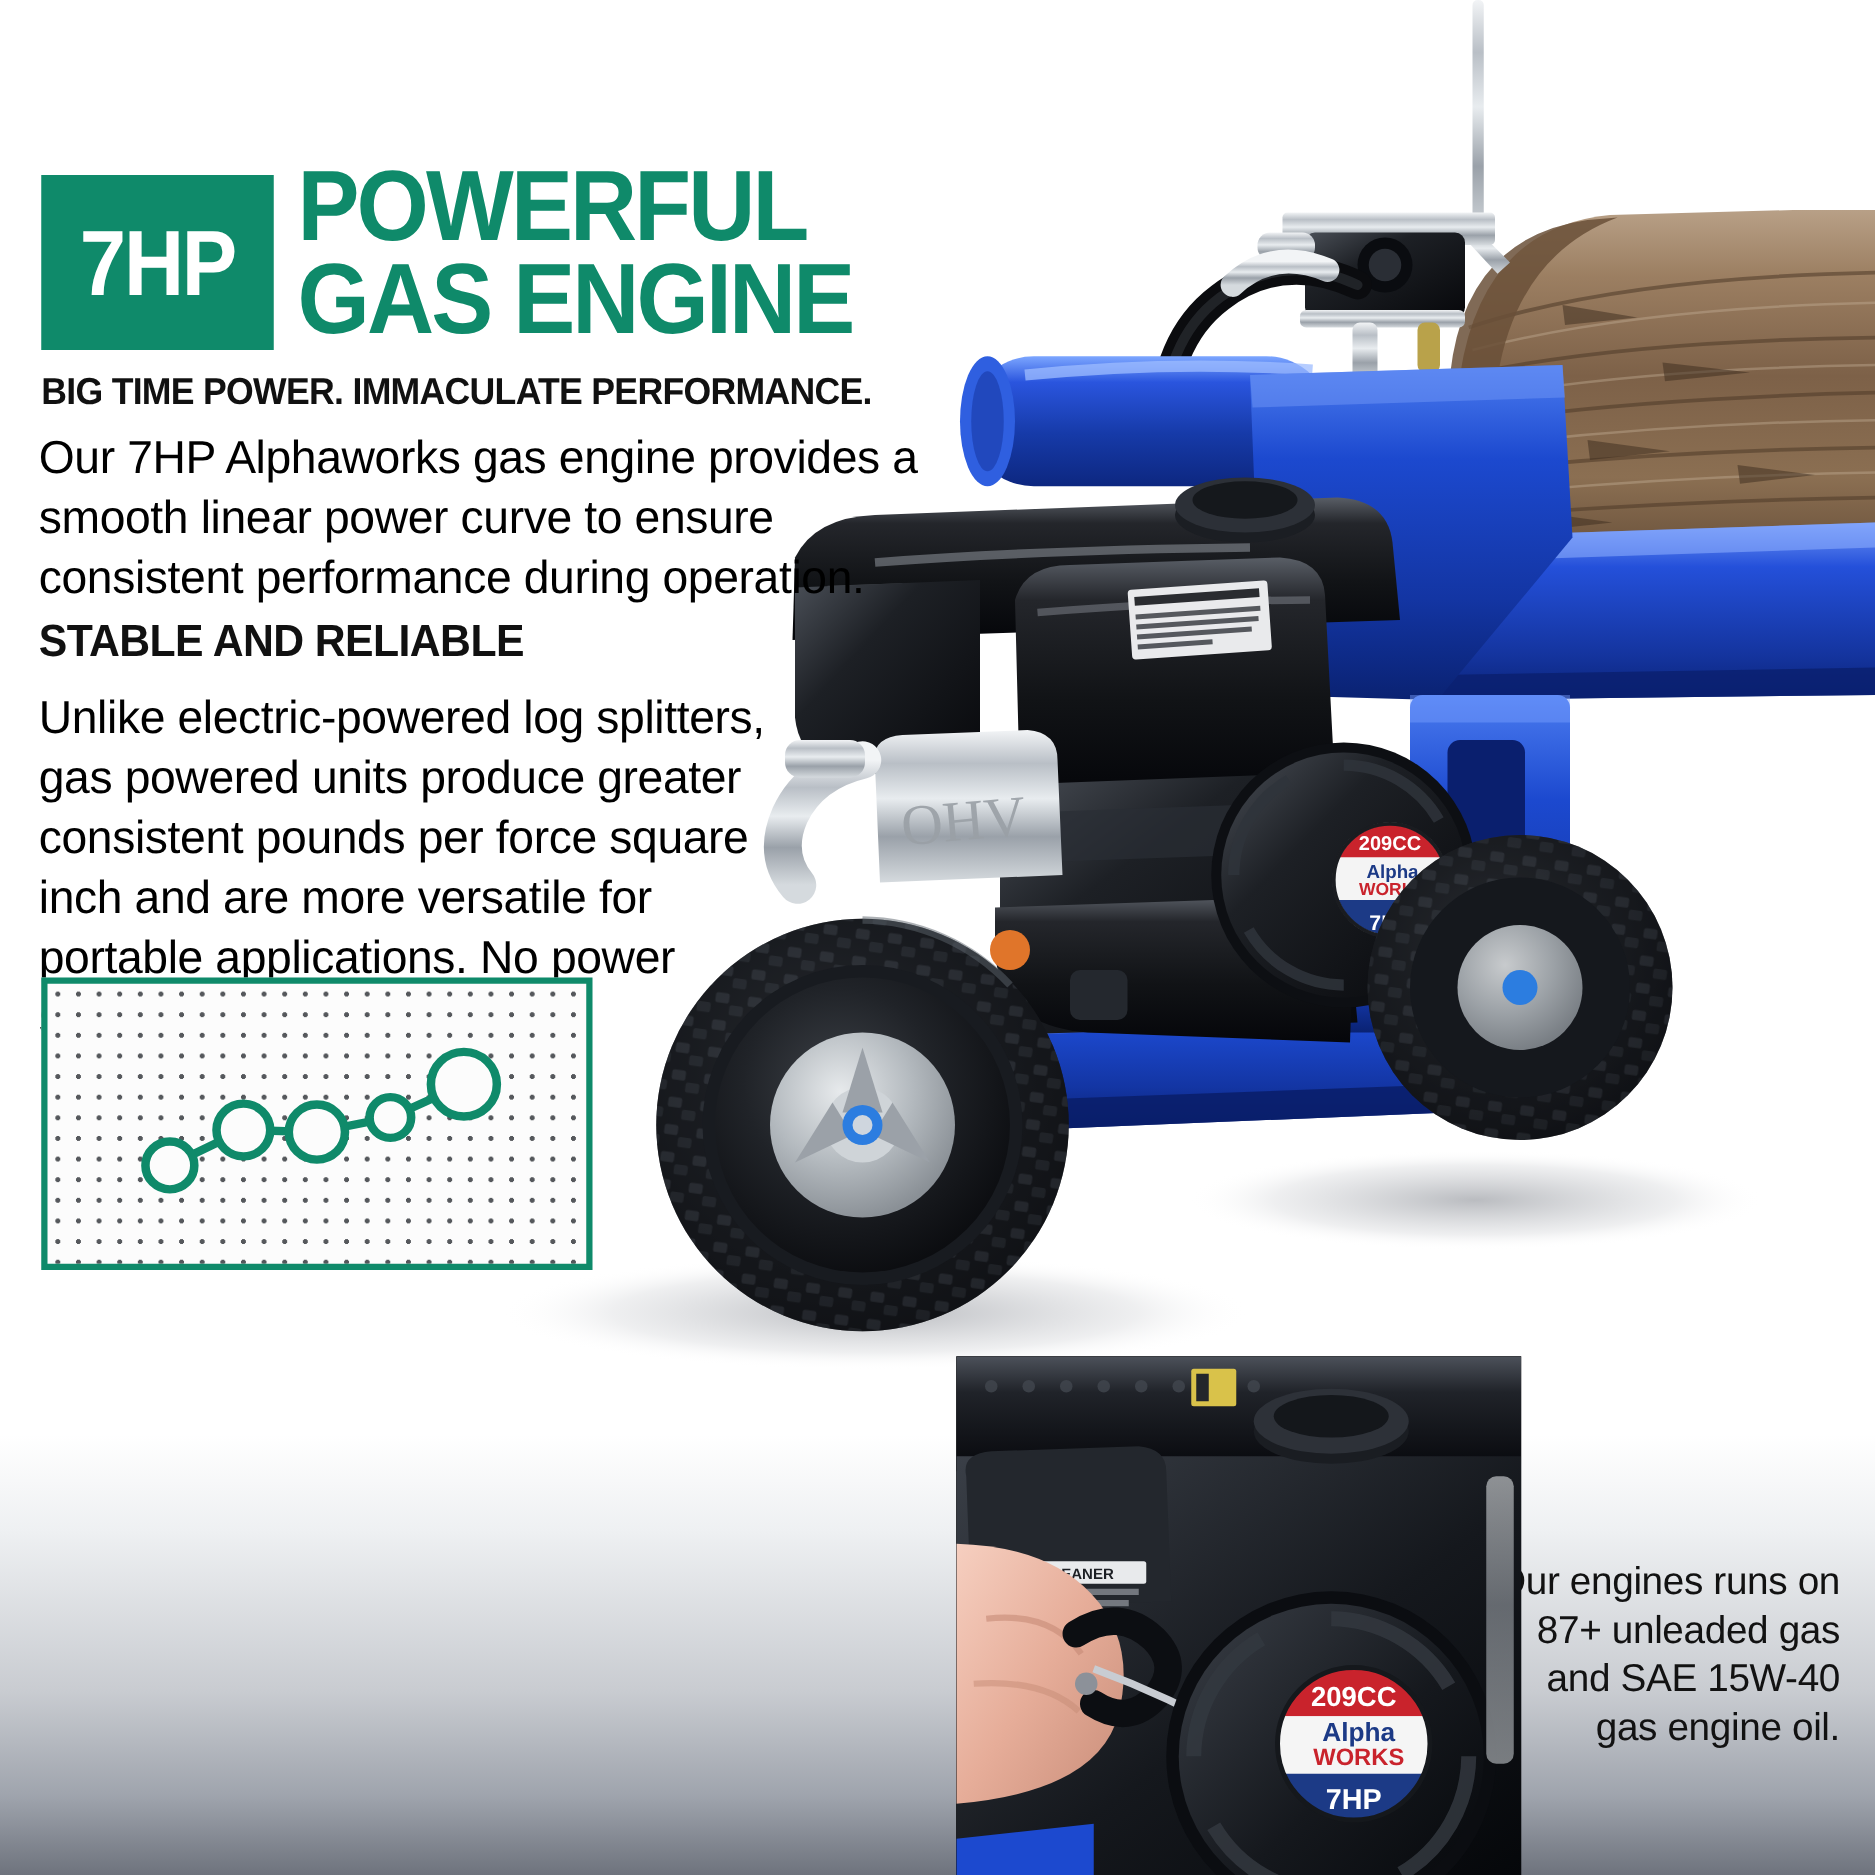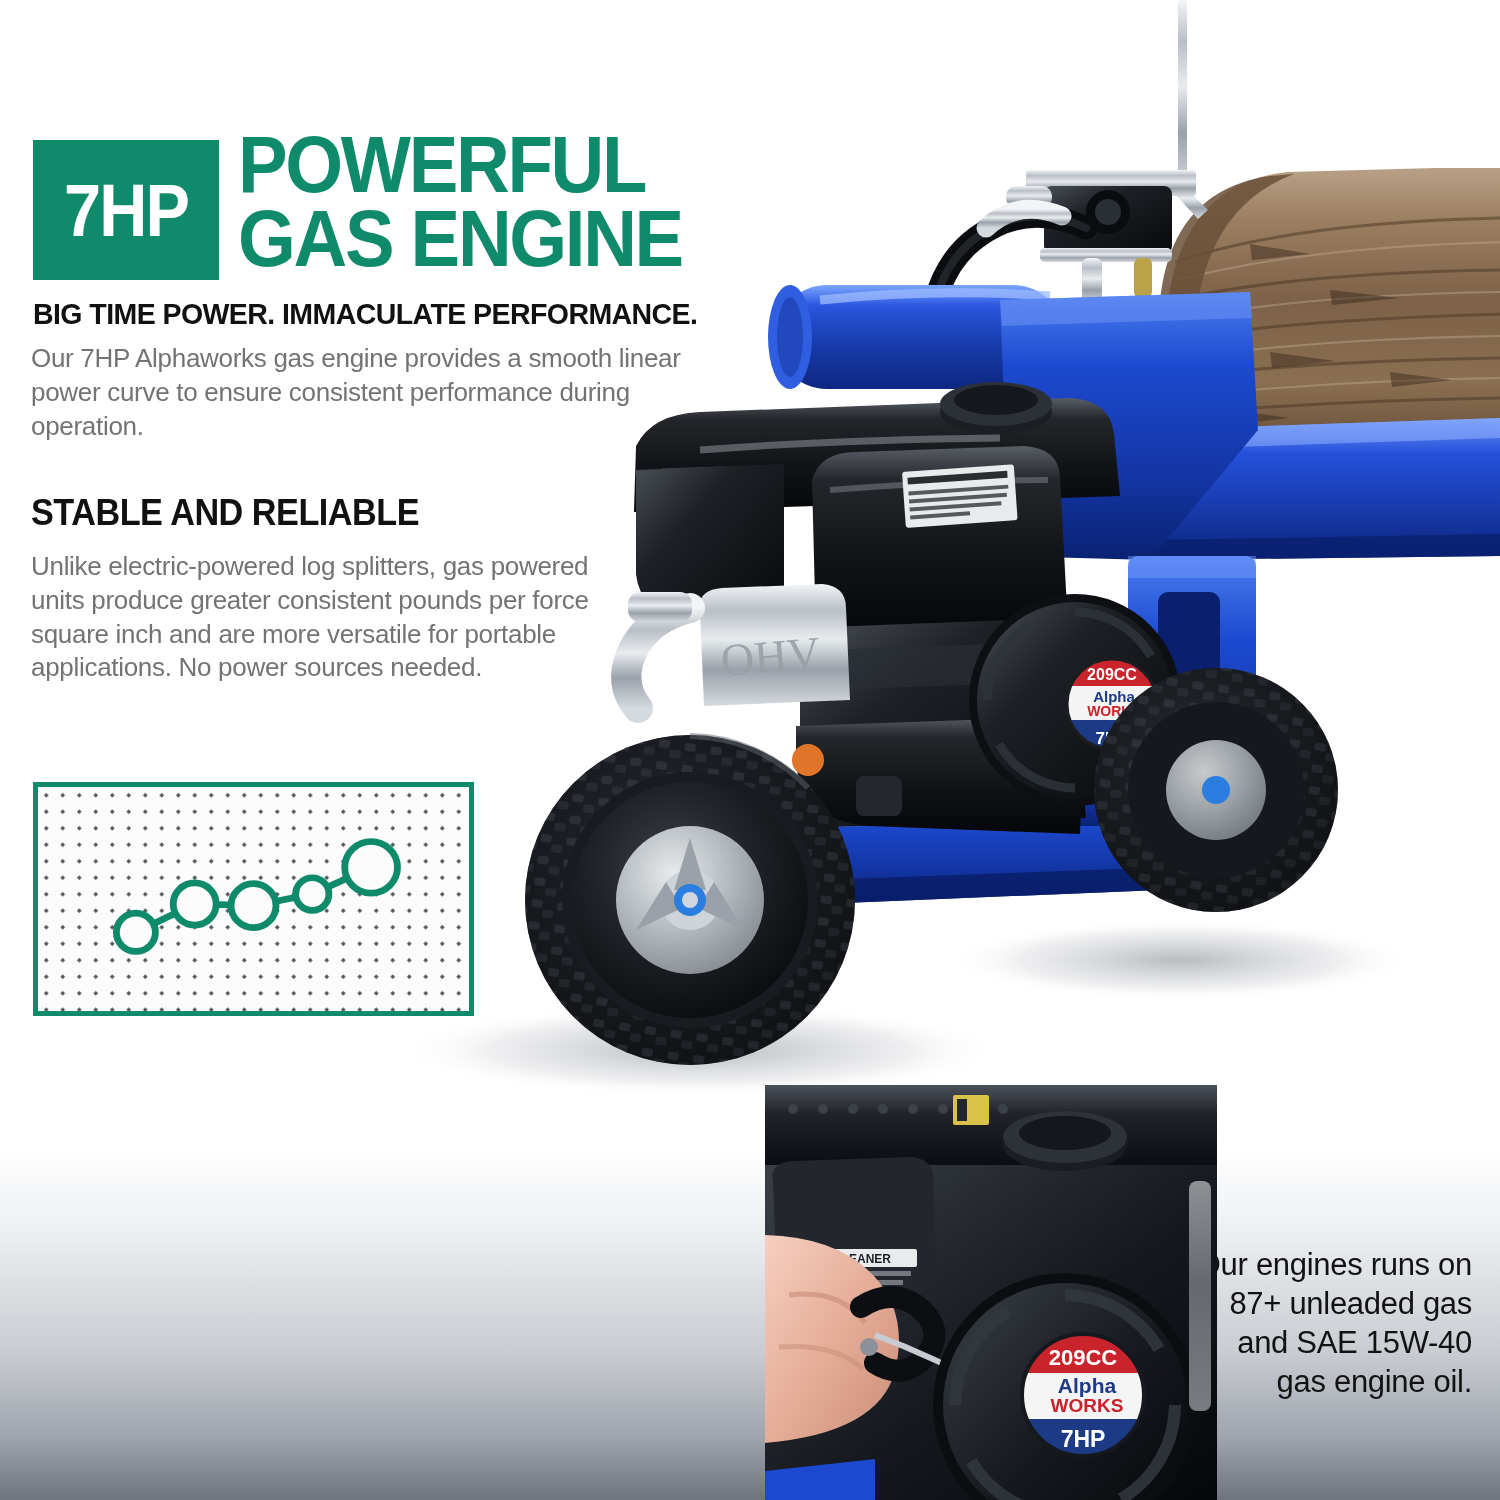--- a/index.html
+++ b/index.html
@@ -28,21 +28,21 @@
     font-size:80px;line-height:.92;letter-spacing:-2.5px;
     transform:scaleX(.93);transform-origin:left top;
   }
   .headline .l2{display:block;}
   .subhead{
     position:absolute;left:33px;top:297px;
     font-size:30px;font-weight:bold;color:#111;letter-spacing:-.6px;
     transform:scaleX(.95);transform-origin:left top;
   }
   .para{
-    position:absolute;font-size:26px;line-height:1.30;color:#737373;
+    position:absolute;font-size:37px;line-height:1.30;color:#000000;
     letter-spacing:-.3px;
   }
   #para1{left:31px;top:342px;width:710px;}
   .sect2-title{
     position:absolute;left:31px;top:492px;
     font-size:36px;font-weight:bold;color:#111;letter-spacing:-.5px;
     transform:scaleX(.95);transform-origin:left top;
   }
   #para2{left:31px;top:550px;width:590px;}
 

